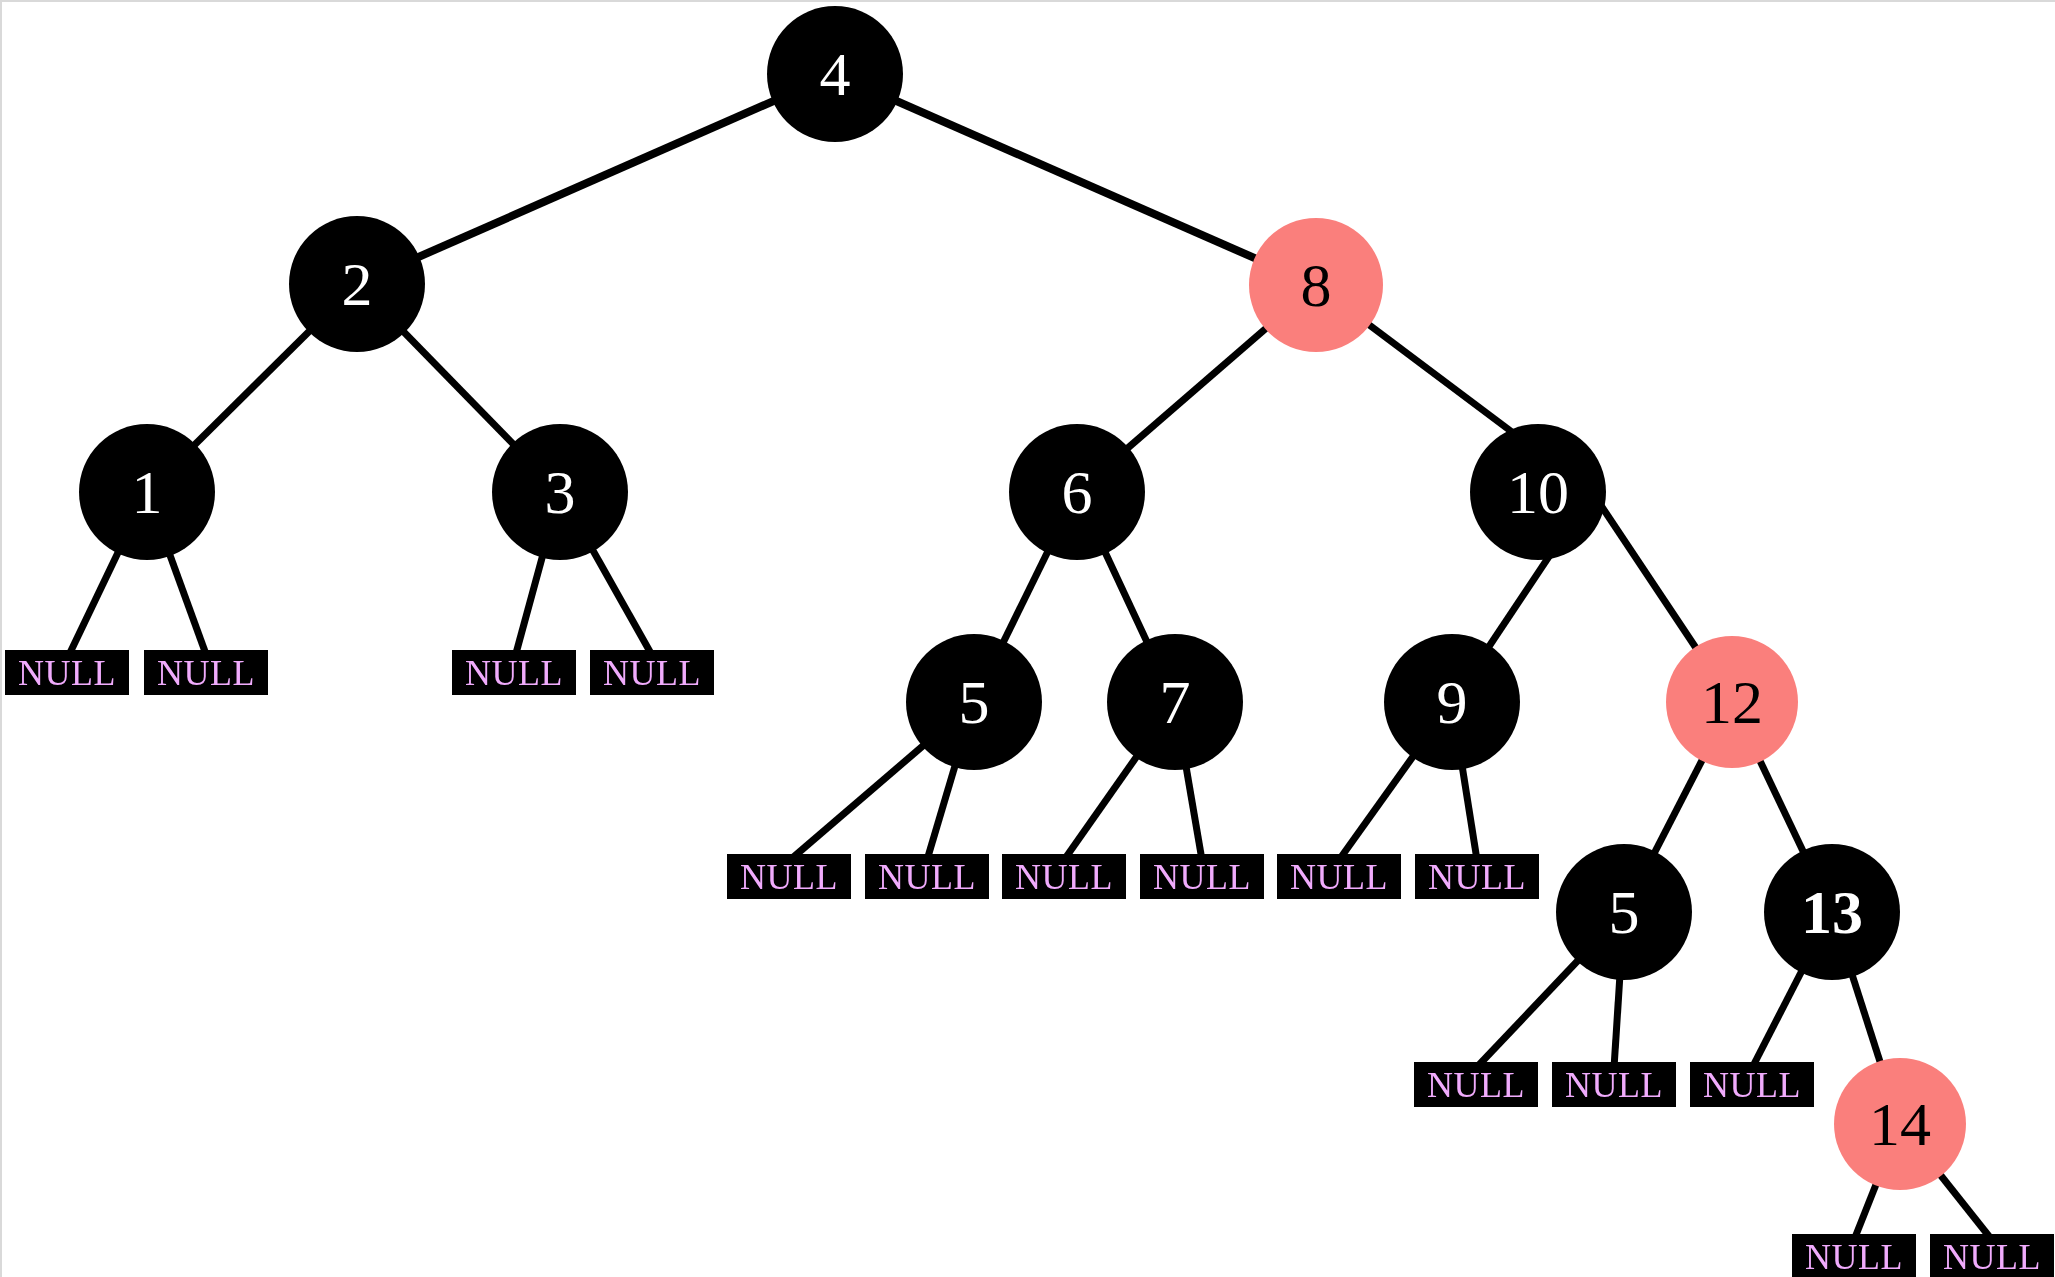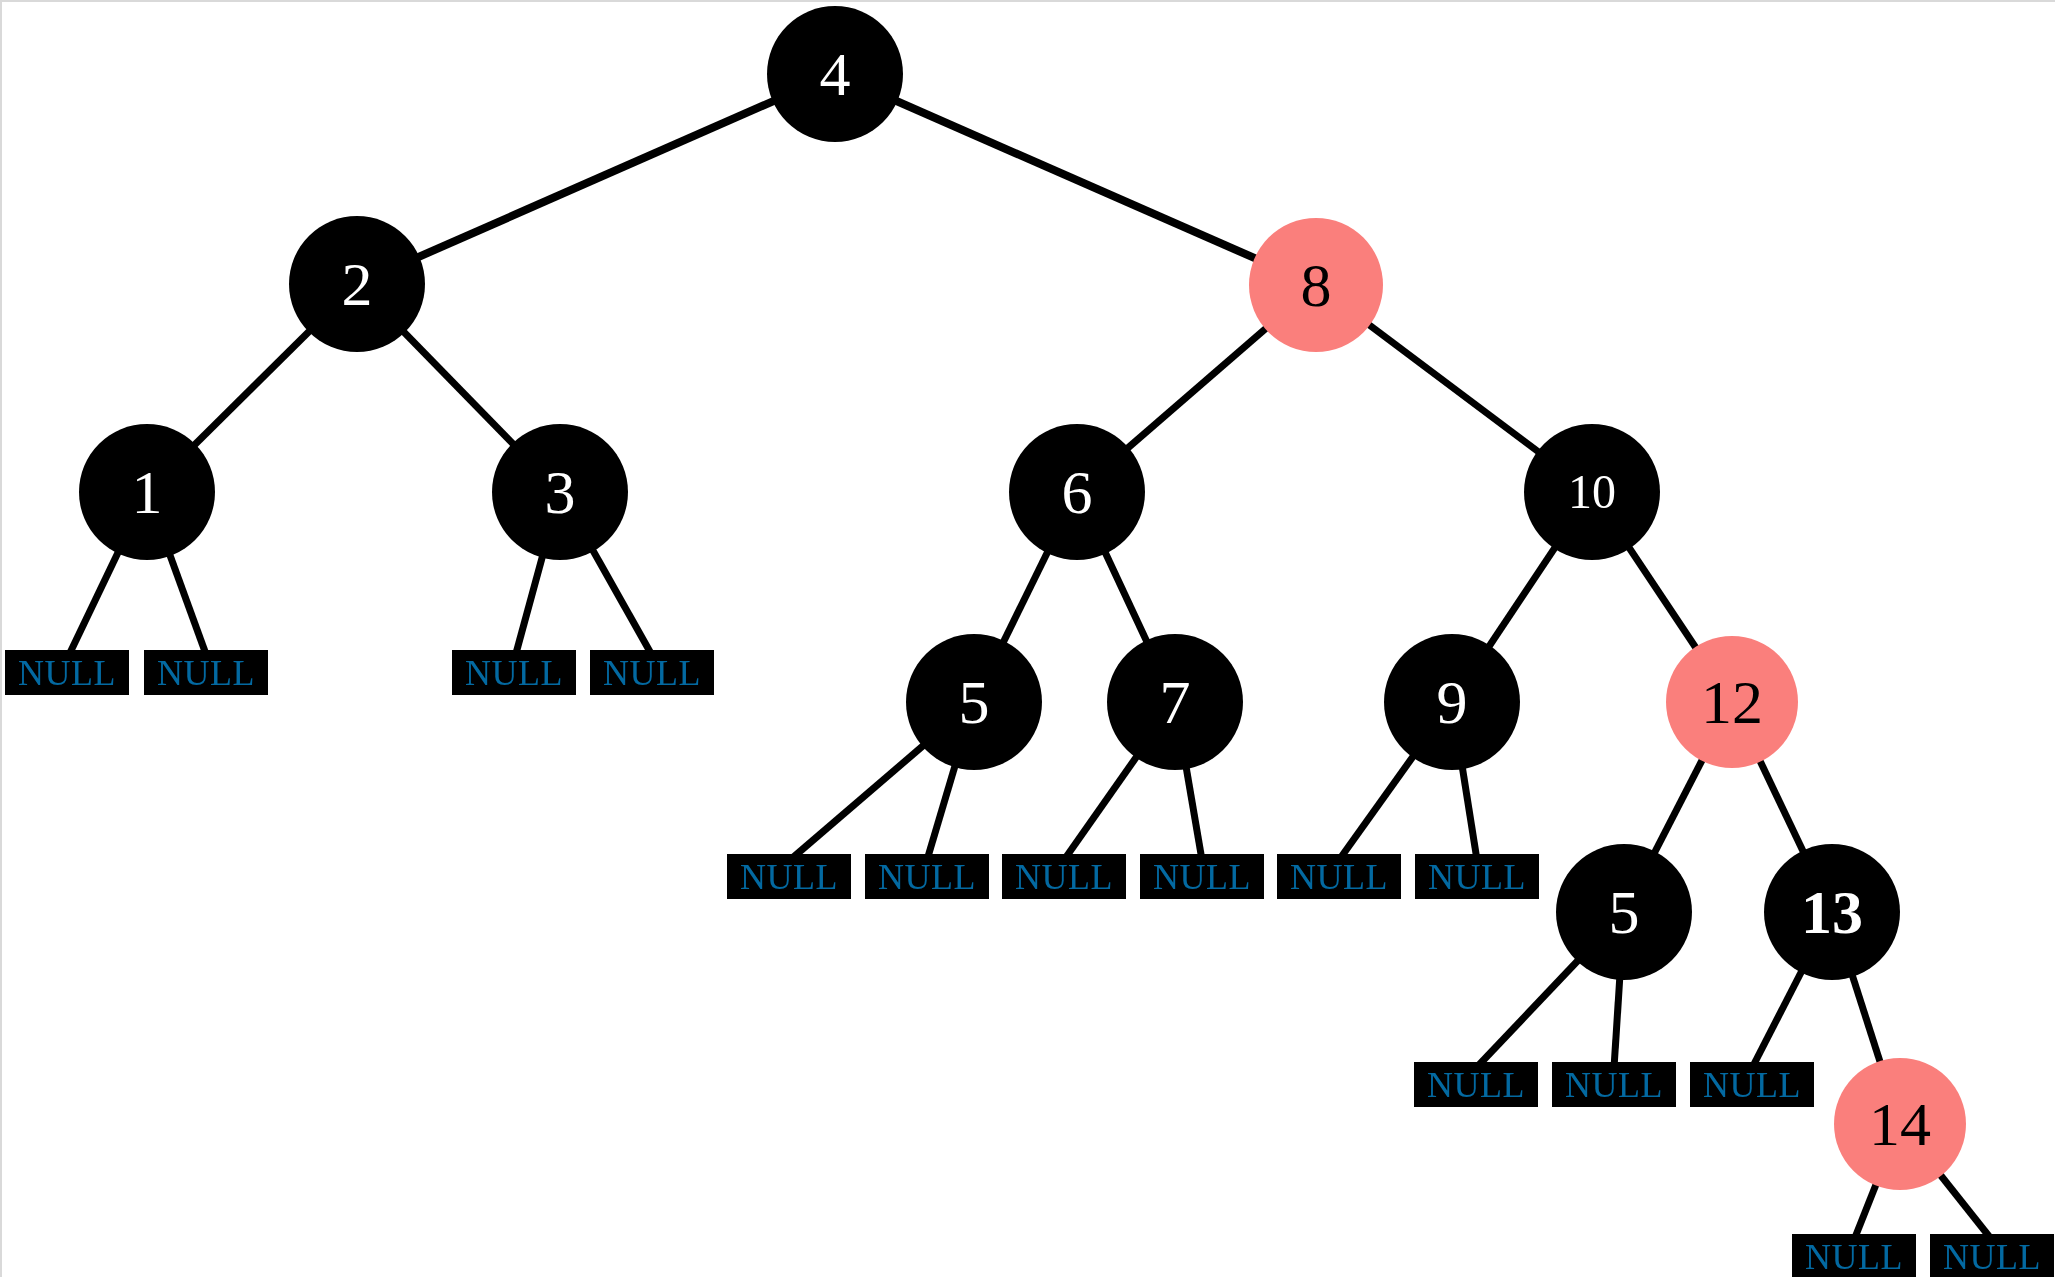--- a/index.html
+++ b/index.html
@@ -41,21 +41,21 @@
     background: #000000;
     color: #ffffff;
   }
   .tree-node.red-node {
     background: #fa7f7c;
     color: #000000;
   }
   .null-leaf {
     position: absolute;
     background: #000000;
-    color: #0369a1;
+    color: #f0abfc;
     display: flex;
     align-items: center;
     justify-content: center;
     font-family: "Liberation Serif", "DejaVu Serif", serif;
     letter-spacing: 0.5px;
     line-height: 1;
     user-select: none;
   }
 </style>
 </head>
@@ -92,21 +92,21 @@
       <line x1="1898" y1="1122" x2="1852" y2="1238" stroke="#000000" stroke-width="7" stroke-linecap="butt"></line>
       <line x1="1898" y1="1122" x2="1990" y2="1238" stroke="#000000" stroke-width="7" stroke-linecap="butt"></line>
     </svg>
   <div id="node-layer">
       <div class="tree-node black-node" style="left: 765px; top: 4px; width: 136px; height: 136px; font-size: 62px;">4</div>
       <div class="tree-node black-node" style="left: 287px; top: 214px; width: 136px; height: 136px; font-size: 62px;">2</div>
       <div class="tree-node red-node" style="left: 1247px; top: 216px; width: 134px; height: 134px; font-size: 62px;">8</div>
       <div class="tree-node black-node" style="left: 77px; top: 422px; width: 136px; height: 136px; font-size: 62px;">1</div>
       <div class="tree-node black-node" style="left: 490px; top: 422px; width: 136px; height: 136px; font-size: 62px;">3</div>
       <div class="tree-node black-node" style="left: 1007px; top: 422px; width: 136px; height: 136px; font-size: 62px;">6</div>
-      <div class="tree-node black-node" style="left: 1522px; top: 422px; width: 136px; height: 136px; font-size: 48px;">10</div>
+      <div class="tree-node black-node" style="left: 1468px; top: 422px; width: 136px; height: 136px; font-size: 62px;">10</div>
       <div class="tree-node black-node" style="left: 904px; top: 632px; width: 136px; height: 136px; font-size: 62px;">5</div>
       <div class="tree-node black-node" style="left: 1105px; top: 632px; width: 136px; height: 136px; font-size: 62px;">7</div>
       <div class="tree-node black-node" style="left: 1382px; top: 632px; width: 136px; height: 136px; font-size: 62px;">9</div>
       <div class="tree-node red-node" style="left: 1664px; top: 634px; width: 132px; height: 132px; font-size: 62px;">12</div>
       <div class="tree-node black-node" style="left: 1554px; top: 842px; width: 136px; height: 136px; font-size: 62px;">5</div>
       <div class="tree-node black-node" style="left: 1762px; top: 842px; width: 136px; height: 136px; font-size: 62px; font-weight: bold;">13</div>
       <div class="tree-node red-node" style="left: 1832px; top: 1056px; width: 132px; height: 132px; font-size: 62px; text-align: center;">14</div>
     </div>
   <div id="null-layer">
       <div class="null-leaf" style="left: 3px; top: 648px; width: 124px; height: 45px; font-size: 36px;">NULL</div>

